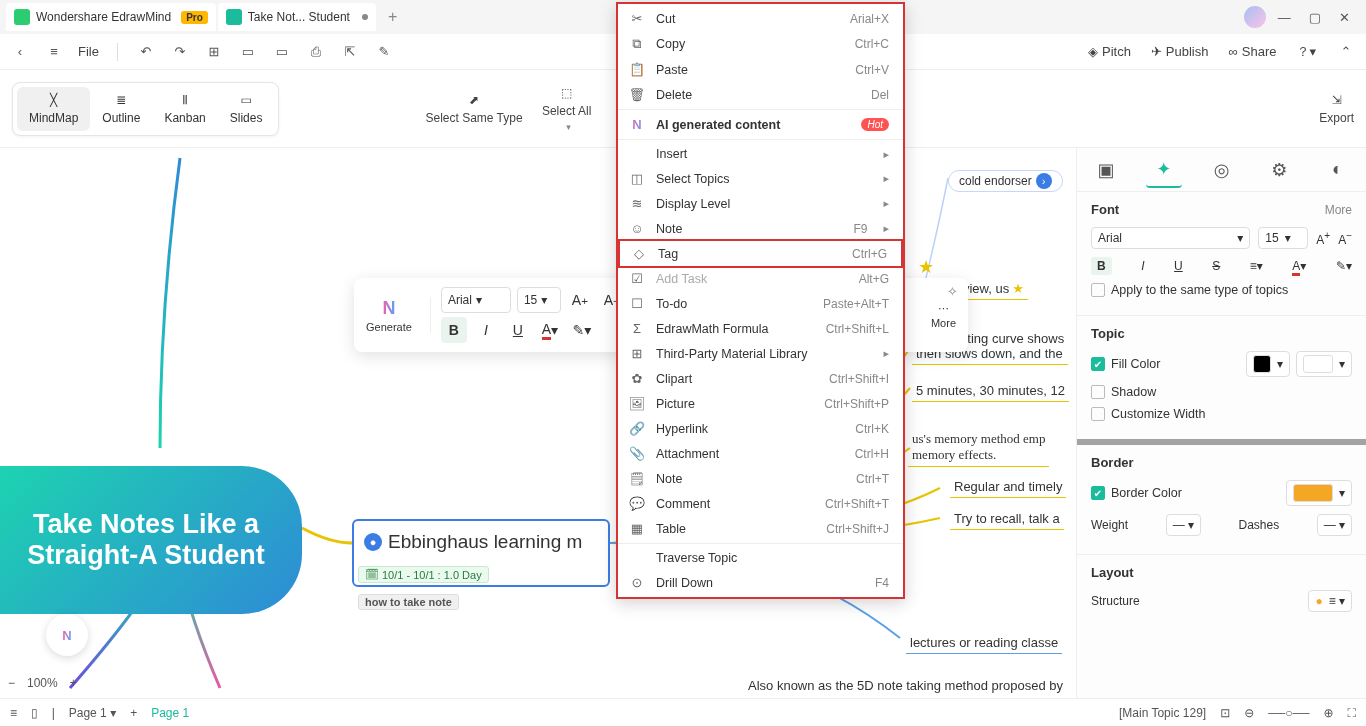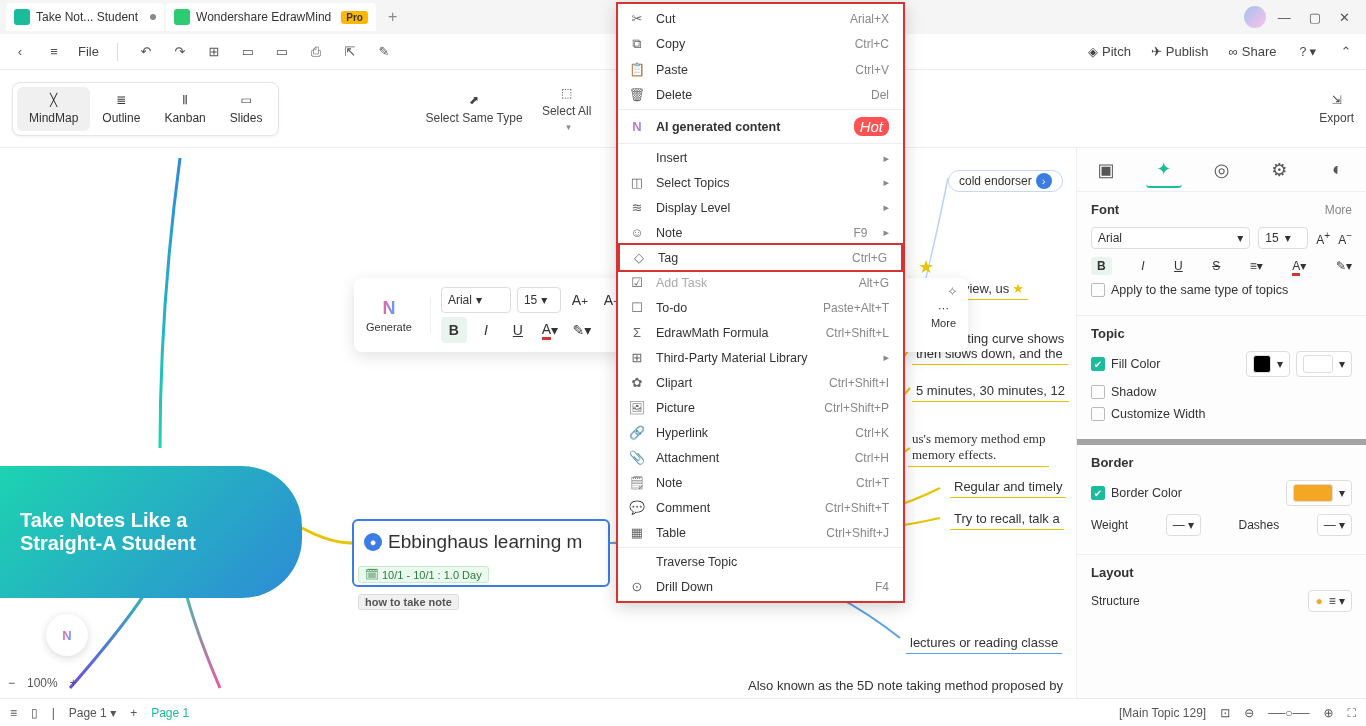--- a/index.html
+++ b/index.html
@@ -27,21 +27,21 @@
 .ribbon { height: 78px; display: flex; align-items: center; border-bottom: 1px solid #eee; padding: 0 12px; gap: 8px;}
 .view-group { display: flex; background: #fff; border: 1px solid #e5e5e5; border-radius: 8px; padding: 4px; box-shadow: 0 1px 3px rgba(0,0,0,.06);}
 .view-btn { display: flex; flex-direction: column; align-items: center; gap: 4px; padding: 6px 12px; font-size: 12px; border-radius: 6px; cursor:pointer;}
 .view-btn.active { background: #f0f0f0; }
 .ribbon-spacer { width: 130px; }
 .ribbon-action { display: flex; flex-direction: column; align-items: center; gap: 4px; font-size: 12px; cursor:pointer; color:#444; min-width:72px;}
 .ribbon-right { margin-left: auto; display: flex; flex-direction: column; align-items: center; gap: 4px; font-size: 12px; cursor:pointer; color:#444;}
 
 
 .canvas { position: absolute; top: 148px; left: 0; right: 290px; bottom: 28px; background: #fff; overflow: hidden;}
-.root-node { position: absolute; left: 0; top: 318px; width: 302px; height: 132px; background: linear-gradient(135deg,#1dd3b0,#2e8bd6); border-radius: 0 60px 60px 0; display: flex; align-items: center; justify-content: center; text-align: left; color: #fff; font-size: 20px; font-weight: 600; padding: 0 30px 0 20px;}
+.root-node { position: absolute; left: 0; top: 318px; width: 302px; height: 148px; background: linear-gradient(135deg,#1dd3b0,#2e8bd6); border-radius: 0 60px 60px 0; display: flex; align-items: center; justify-content: center; text-align: center; color: #fff; font-size: 27px; font-weight: 600; padding: 0 30px 0 20px;}
 .selected-node { position: absolute; left: 352px; top: 371px; width: 258px; border: 2px solid #3b7de5; border-radius: 6px; background: #fff; padding: 4px 6px 26px 6px;}
 .selected-node .node-title { display:flex; align-items:center; gap:6px; font-size: 19px; font-weight: 500; padding: 6px 4px;}
 .node-meta { position: absolute; bottom: 2px; left: 4px; display: flex; gap: 4px;}
 .tag-chip { background: #eafaee; border: 1px solid #c7eacd; color: #2a7a3c; font-size: 11px; padding: 1px 6px; border-radius: 3px; display:flex; align-items:center; gap:3px;}
 .tag-chip.gray { background:#f0f0f0; border-color:#ddd; color:#555;}
 .text-node { position: absolute; font-size: 13px; color: #333; border-bottom: 1.5px solid #e8c300; padding: 3px 4px;}
 .text-node.blue-br { border-bottom-color: #5aa0e8;}
 .text-node .star { color: #e8c300; margin-left: 3px;}
 .bubble { position: absolute; border: 1px solid #c7d7fb; border-radius: 14px; padding: 2px 10px; font-size: 12px; display: flex; align-items:center; gap:4px;}
 .canvas-zoom { position: absolute; left: 8px; bottom: 8px; font-size: 12px; color: #555; display: flex; gap: 12px; align-items: center;}
@@ -59,21 +59,21 @@
 
 
 .ctx { position: absolute; left: 616px; top: 2px; width: 289px; background: #fff; border: 2px solid #d63434; border-radius: 0; box-shadow: 0 4px 16px rgba(0,0,0,.18); z-index: 50; padding: 2px 0;}
 .ctx-item { display: flex; align-items: center; gap: 10px; padding: 5px 14px 5px 10px; font-size: 12.5px; color: #333; cursor: pointer;}
 .ctx-item.disabled { color: #aaa;}
 .ctx-item .ico { width: 18px; text-align: center; color: #666; font-size: 13px;}
 .ctx-item .sc { margin-left: auto; color: #888; font-size: 12px;}
 .ctx-item .arr { margin-left: auto; color: #888; font-size: 11px;}
 .ctx-sep { height: 1px; background: #eee; margin: 2px 0;}
 .ctx-item.hl { border: 2px solid #d63434; margin: -2px 0;}
-.hot-badge { background: #ff5252; color:#fff; font-size:15px; padding:1px 6px; border-radius:8px; margin-left:auto; font-style:italic;}
+.hot-badge { background: #ff5252; color:#fff; font-size:10px; padding:1px 6px; border-radius:8px; margin-left:auto; font-style:italic;}
 
 
 .rpanel { position: absolute; top: 148px; right: 0; bottom: 28px; width: 290px; background: #fdfdfd; border-left: 1px solid #eee; overflow-y: auto; padding: 0;}
 .rp-tabs { display: flex; border-bottom: 1px solid #eee; height: 44px; align-items: center; justify-content: space-around;}
 .rp-tab { width: 36px; height: 36px; display:flex; align-items:center; justify-content:center; border-radius: 4px; cursor:pointer; color:#555; font-size:18px;}
 .rp-tab.active { color: #1abc9c; border-bottom: 2px solid #1abc9c;}
 .rp-sec { padding: 10px 14px;}
 .rp-sec h4 { font-size: 13px; font-weight: 600; margin-bottom: 10px; display:flex; justify-content:space-between; align-items:center;}
 .rp-sec h4 .more-link { font-size:12px; font-weight:normal; color:#888;}
 .rp-row { display: flex; align-items: center; justify-content:space-between; gap: 8px; margin: 8px 0; font-size:12px;}
@@ -91,29 +91,29 @@
 
 
 .branches { position:absolute; inset:0; pointer-events:none;}
 
 .chev::after{content:"▾"; margin-left:4px; font-size:9px; color:#888;}
 </style>
 </head>
 <body>
 
 <div class="titlebar">
+  <div class="tab">
+    <span class="tab-icon" style="background:#2ecc71"></span>
+    <span>Wondershare EdrawMind</span>
+    <span class="pro-badge">Pro</span>
+  </div>
   <div class="tab active">
     <span class="tab-icon" style="background:#1abc9c"></span>
     <span>Take Not... Student</span>
     <span class="tab-dot"></span>
-  </div>
-  <div class="tab">
-    <span class="tab-icon" style="background:#2ecc71"></span>
-    <span>Wondershare EdrawMind</span>
-    <span class="pro-badge">Pro</span>
   </div>
   <div style="padding:0 10px; font-size:16px; color:#888;">+</div>
   <div class="titlebar-spacer"></div>
   <div class="avatar-small"></div>
   <div class="win-btns">
     <span>—</span>
     <span>▢</span>
     <span>✕</span>
   </div>
 </div>

